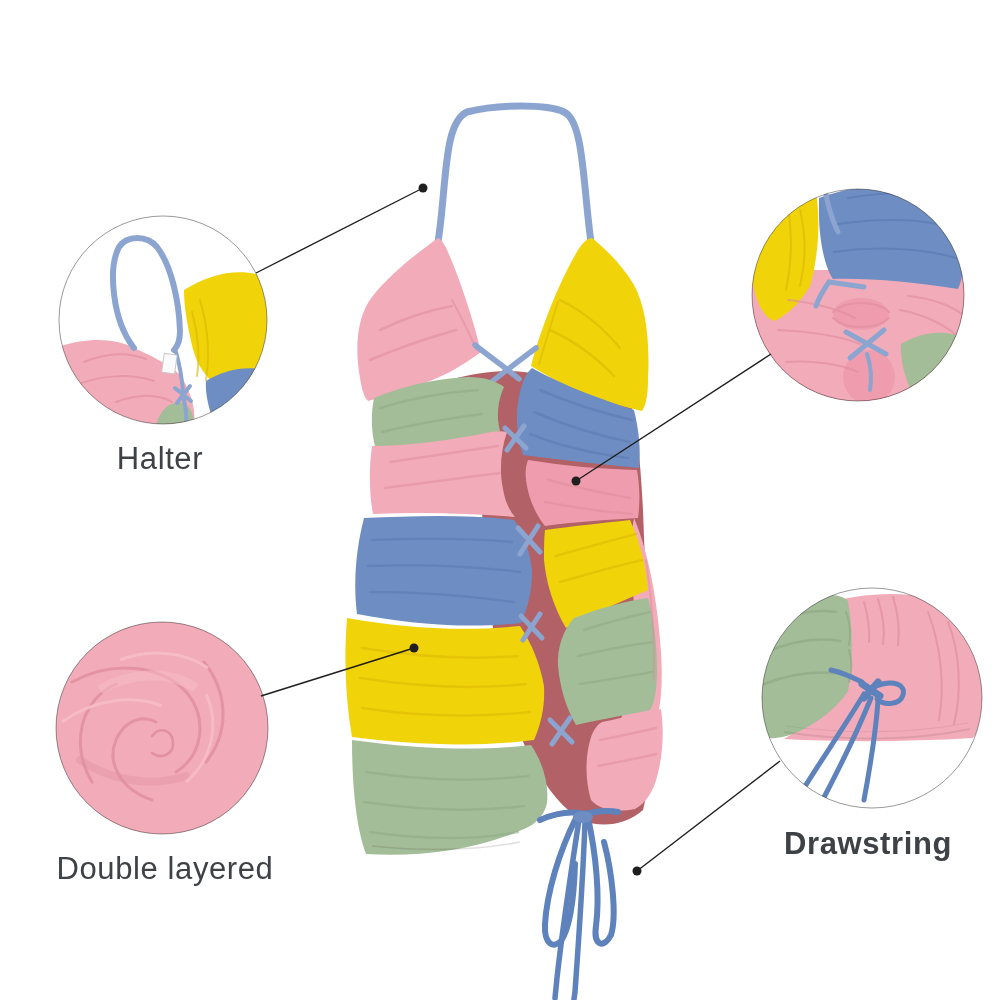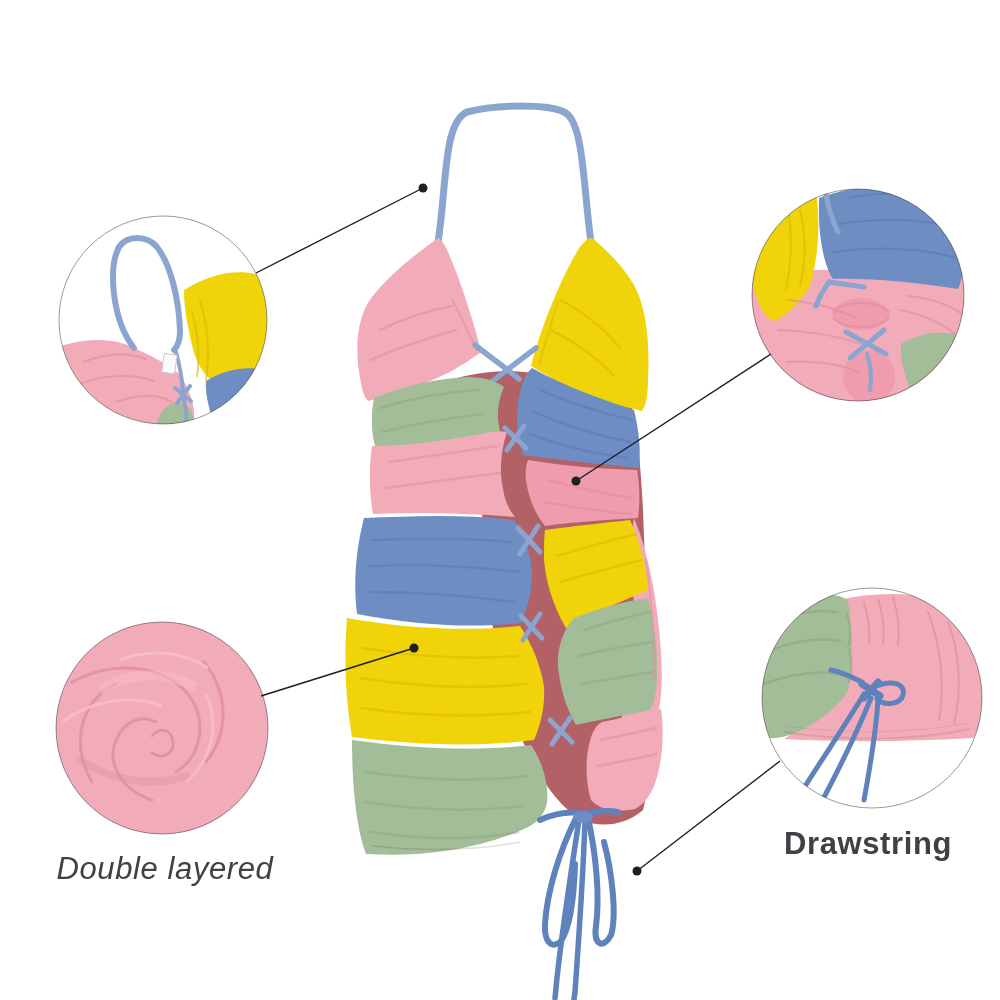--- a/index.html
+++ b/index.html
@@ -4,21 +4,21 @@
 <style>
   html,body{margin:0;padding:0;}
   body{width:1000px;height:1000px;background:var(--c-background,#fff);overflow:hidden;
        font-family:"Liberation Sans", sans-serif;}
   .stage{position:relative;width:1000px;height:1000px;}
   .stage svg{position:absolute;left:0;top:0;}
   .callout-label{position:absolute;text-align:center;font-size:31px;line-height:1.15;
        letter-spacing:.6px;color:var(--c-label-text,#3e4145);font-weight:400;}
   #label-halter{left:60px;top:441px;width:200px;}
   #label-hollow{left:758px;top:414px;width:200px;}
-  #label-double{left:35px;top:851px;width:260px;font-style:italic;}
+  #label-double{left:35px;top:851px;width:260px;}
   #label-draw{left:768px;top:826px;width:200px;font-weight:bold;}
 
   .f-pink{fill:var(--c-pink)}
   .f-pinkdeep{fill:var(--c-pink-deep)}
   .f-yellow{fill:var(--c-yellow)}
   .f-blue{fill:var(--c-blue)}
   .f-green{fill:var(--c-green)}
   .f-maroon{fill:var(--c-maroon)}
   .f-white{fill:#ffffff}
   .s-strap{stroke:var(--c-strap-blue);fill:none;stroke-linecap:round}
@@ -296,15 +296,16 @@
     <circle class="dot" cx="423" cy="188" r="4.5"></circle>
     <line class="s-leader" x1="771" y1="354" x2="576" y2="481"></line>
     <circle class="dot" cx="576" cy="481" r="4.5"></circle>
     <line class="s-leader" x1="261" y1="696" x2="414" y2="648"></line>
     <circle class="dot" cx="414" cy="648" r="4.5"></circle>
     <line class="s-leader" x1="780" y1="761" x2="637" y2="871"></line>
     <circle class="dot" cx="637" cy="871" r="4.5"></circle>
   </g>
 </svg>
 
+  <div class="callout-label" id="label-halter">Halter</div>
   <div class="callout-label" id="label-double">Double layered</div>
   <div class="callout-label" id="label-draw">Drawstring</div>
 </div>
 
 </body></html>

